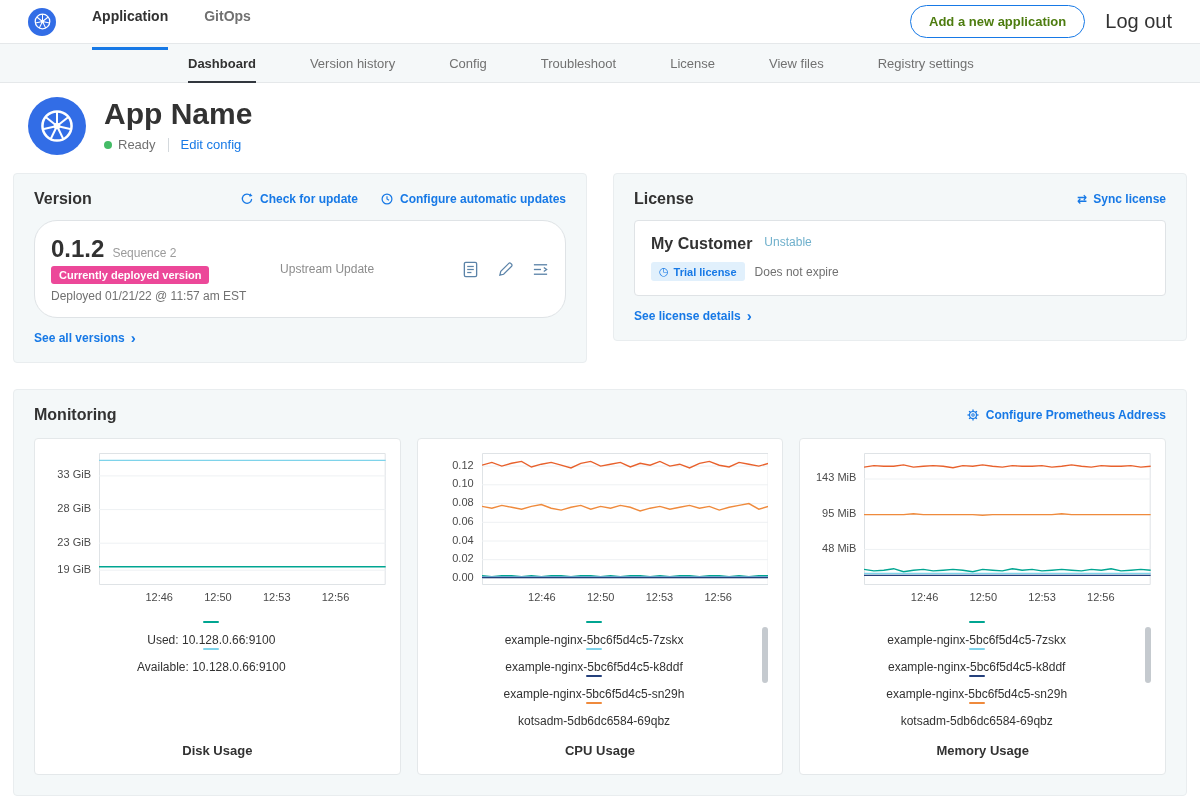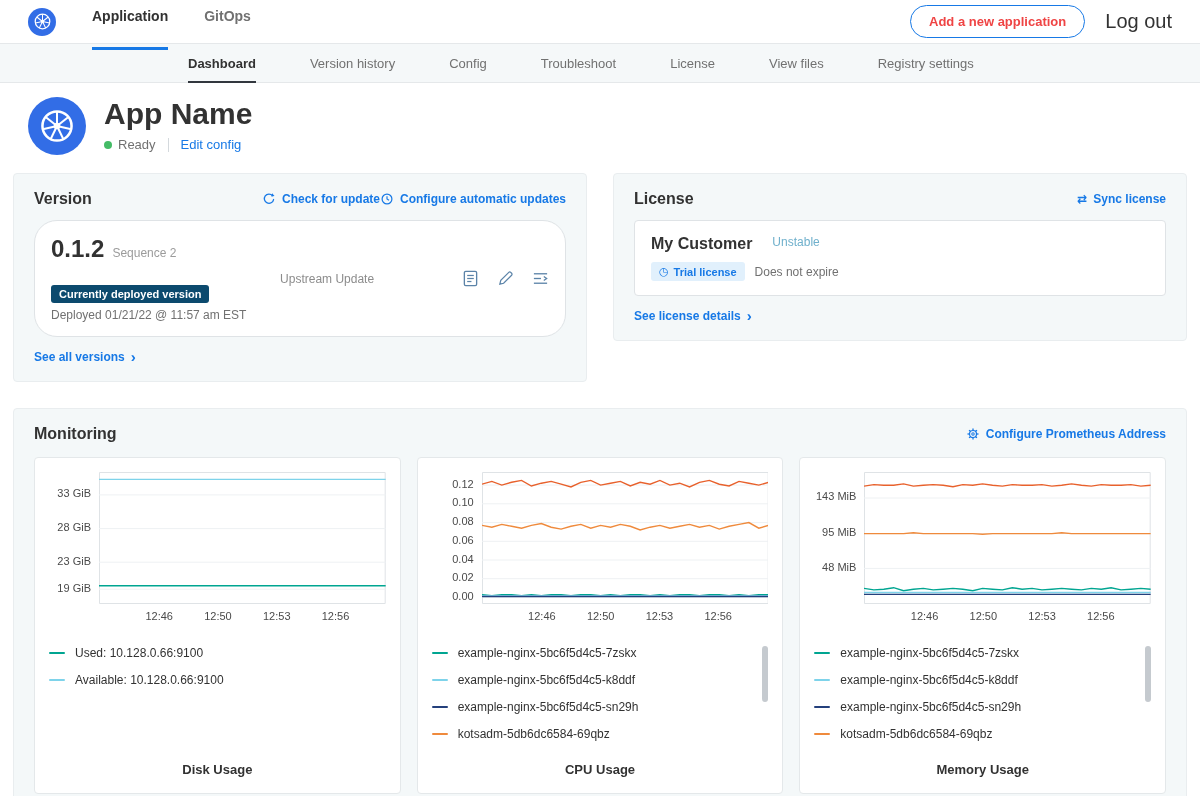--- a/index.html
+++ b/index.html
@@ -6,21 +6,21 @@
   body { margin:0; width:1200px; background:#fff; font-family:"Liberation Sans","DejaVu Sans",sans-serif; color:#323232; }
   a { text-decoration:none; cursor:pointer; }
 
   
   .topnav { display:flex; align-items:center; height:44px; padding:0 28px; background:#fff; border-bottom:1px solid #e5e8ea; }
   .logo-small { width:28px; height:28px; border-radius:50%; background:#326de6; display:flex; align-items:center; justify-content:center; flex:0 0 auto; }
   .top-tab { font-size:14px; font-weight:bold; color:#717171; margin-left:36px; height:56px; line-height:44px; position:relative; }
   .top-tab.active { color:#323232; }
   .top-tab.active::after { content:""; position:absolute; left:0; right:0; bottom:0; height:3px; background:#1779e6; }
   .topnav-right { margin-left:auto; display:flex; align-items:center; gap:20px; }
-  .add-app-btn { background:#fff; border:1px solid #1779e6; color:#ef4444; font-family:inherit; font-weight:bold; font-size:13px; padding:8px 18px; border-radius:20px; cursor:pointer; }
+  .add-app-btn { background:#fff; border:1px solid #1779e6; color:#4d7c0f; font-family:inherit; font-weight:bold; font-size:13px; padding:8px 18px; border-radius:20px; cursor:pointer; }
   .logout { color:#323232; font-size:20px; }
 
   
   .subnav { display:flex; align-items:center; gap:54px; height:39px; padding-left:188px; background:#f5f8f9; border-bottom:1px solid #e5e8ea; }
   .subnav a { font-size:13px; color:#717171; height:39px; line-height:39px; position:relative; }
   .subnav a.active { color:#323232; font-weight:bold; }
   .subnav a.active::after { content:""; position:absolute; left:0; right:0; bottom:0; height:2px; background:#32373e; }
 
   
   .app-header { display:flex; align-items:flex-start; padding:14px 28px 18px; }
@@ -31,59 +31,59 @@
   .dot { width:8px; height:8px; border-radius:50%; background:#44bb66; margin-right:6px; }
   .vdiv { border-left:1px solid #d4d9dd; height:14px; margin:0 12px; }
   .edit-config { color:#1779e6; font-size:13px; }
 
   
   main { padding:0 13px 14px; }
   .cards-row { display:flex; gap:26px; }
   .card { background:#f4f8f9; border:1px solid #e9edef; border-radius:4px; padding:16px 20px; }
   .card-head { display:flex; align-items:center; }
   .card-title { font-size:16px; font-weight:bold; margin:0; }
-  .head-links { margin-left:auto; display:flex; align-items:center; }
+  .head-links { margin-left:auto; display:flex; align-items:center; gap:22px; }
   .blue-link { color:#1779e6; font-weight:bold; font-size:12px; display:inline-flex; align-items:center; gap:6px; }
   .white-box { background:#fff; border:1px solid #dfe3e6; border-radius:4px; margin-top:12px; padding:14px 16px; }
   .version-card { flex:1; }
   .license-card { flex:1; align-self:flex-start; }
 
   .vbox { display:flex; align-items:center;border-radius:23px; }
   .ver-col { width:46%; }
   .ver-line { display:flex; align-items:baseline; }
   .ver-num { font-size:24px; font-weight:bold; }
   .ver-seq { font-size:12px; color:#9b9b9b; margin-left:8px; }
-  .green-badge { display:inline-block; background:#0c4a6e; color:#fff; font-size:11px; font-weight:bold; padding:3px 8px; border-radius:3px; margin:22px 0 5px; }
+  .green-badge { display:inline-block; background:#ec4899; color:#fff; font-size:11px; font-weight:bold; padding:3px 8px; border-radius:3px; margin:3px 0 5px; }
   .deployed { font-size:12px; color:#717171; }
   .upstream { flex:1; font-size:12px; color:#8c8c8c; }
   .vbox-icons { display:flex; align-items:center; gap:18px; color:#5b83a8; }
   .vbox-icons svg { display:block; }
   .see-link { margin-top:12px; display:inline-flex; }
   .chev { font-size:15px; font-weight:bold; line-height:1; }
 
   .cust-line { display:flex; align-items:flex-start; }
   .cust-name { font-size:16px; font-weight:bold; }
-  .channel { font-size:12px; color:#6fb0cc; margin-left:20px; }
+  .channel { font-size:12px; color:#6fb0cc; margin-left:12px; }
   .lic-line2 { display:flex; align-items:center; margin-top:9px; }
   .blue-badge { display:inline-flex; align-items:center; gap:5px; background:#e1f0fc; color:#1779e6; font-size:11px; font-weight:bold; padding:3px 8px; border-radius:3px; }
   .expire { font-size:12px; color:#717171; margin-left:10px; }
 
   
   .monitoring-card { margin-top:26px; padding:16px 20px 20px; }
   .charts-row { display:flex; gap:16px; margin-top:14px; }
   .chart-panel { flex:1; background:#fff; border:1px solid #e4e8ea; border-radius:4px; padding:14px 14px 16px; display:flex; flex-direction:column; }
   .chart-area { display:flex; }
   .ylabels { width:50px; position:relative; height:132px; flex:0 0 auto; }
   .ytick { position:absolute; right:8px; font-size:11px; color:#4a4a4a; white-space:nowrap; }
   .plot-wrap { flex:1; min-width:0; }
   .plot-svg { width:100%; height:132px; display:block; }
   .xlabels { position:relative; height:16px; margin-top:6px; }
   .xtick { position:absolute; transform:translateX(-50%); font-size:11px; color:#4a4a4a; }
   .legend-wrap { position:relative; margin-top:14px; padding-right:12px; min-height:108px; }
-  .legend-item { display:flex; align-items:center; gap:10px; height:27px; }
+  .legend-item { display:flex; align-items:center; gap:10px; height:27px;flex-direction:column; }
   .dash { width:16px; height:2px; border-radius:1px; flex:0 0 auto; }
   .legend-label { font-size:12px; color:#323232; white-space:nowrap; }
   .legend-scroll { position:absolute; right:0; top:2px; bottom:2px; width:6px; }
   .legend-scroll .thumb { position:absolute; top:4px; width:6px; height:56px; background:#c5cacf; border-radius:3px; }
   .chart-title { margin-top:auto; padding-top:14px; text-align:center; font-size:13px; font-weight:bold; }
 </style>
 </head>
 <body>
 
 <header class="topnav">

